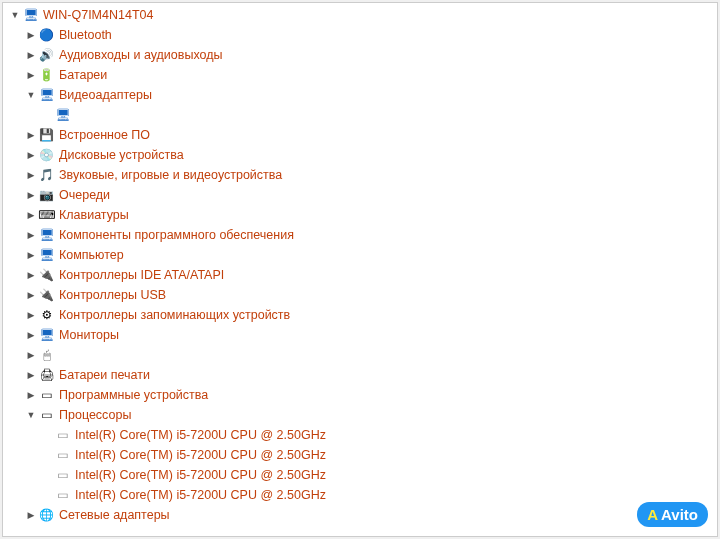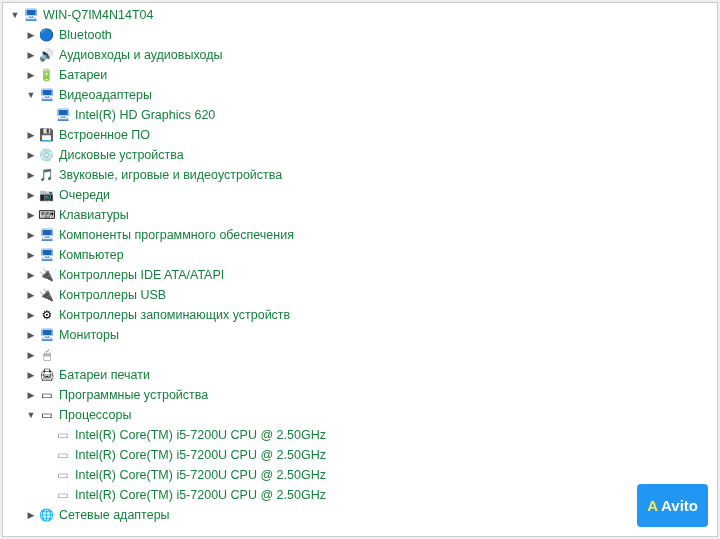--- a/index.html
+++ b/index.html
@@ -56,33 +56,33 @@
       height: 16px;
       display: inline-flex;
       align-items: center;
       justify-content: center;
       margin-right: 4px;
       flex-shrink: 0;
       font-size: 12px;
     }
     .item-label {
       font-size: 12.5px;
-      color: #15803d;
+      color: #c2410c;
     }
     
     .avito-watermark {
       position: absolute;
       bottom: 12px;
       right: 12px;
       background: #2196F3;
       color: white;
       font-size: 15px;
       font-weight: bold;
-      padding: 13px 10px;
-      border-radius: 4px;
+      padding: 4px 10px;
+      border-radius: 12px;
       font-family: Arial, sans-serif;
     }
     .avito-watermark span {
       color: #ffeb3b;
     }
     
     .icon-computer { color: #1565C0; }
     .icon-bluetooth { color: #1565C0; }
     .icon-battery { color: #388E3C; }
     .icon-display { color: #1565C0; }
@@ -125,21 +125,20 @@
 
     <div class="tree-item indent-1">
       <span class="expand-arrow expanded"></span>
       <span class="item-icon icon-display">🖥</span>
       <span class="item-label">Видеоадаптеры</span>
     </div>
 
     <div class="tree-item indent-2">
       <span class="expand-arrow leaf"></span>
       <span class="item-icon icon-display">🖥</span>
-      <span class="item-label">Intel(R) HD Graphics 620</span>
     </div>
 
     <div class="tree-item indent-1">
       <span class="expand-arrow collapsed"></span>
       <span class="item-icon">💾</span>
       <span class="item-label">Встроенное ПО</span>
     </div>
 
     <div class="tree-item indent-1">
       <span class="expand-arrow collapsed"></span>

